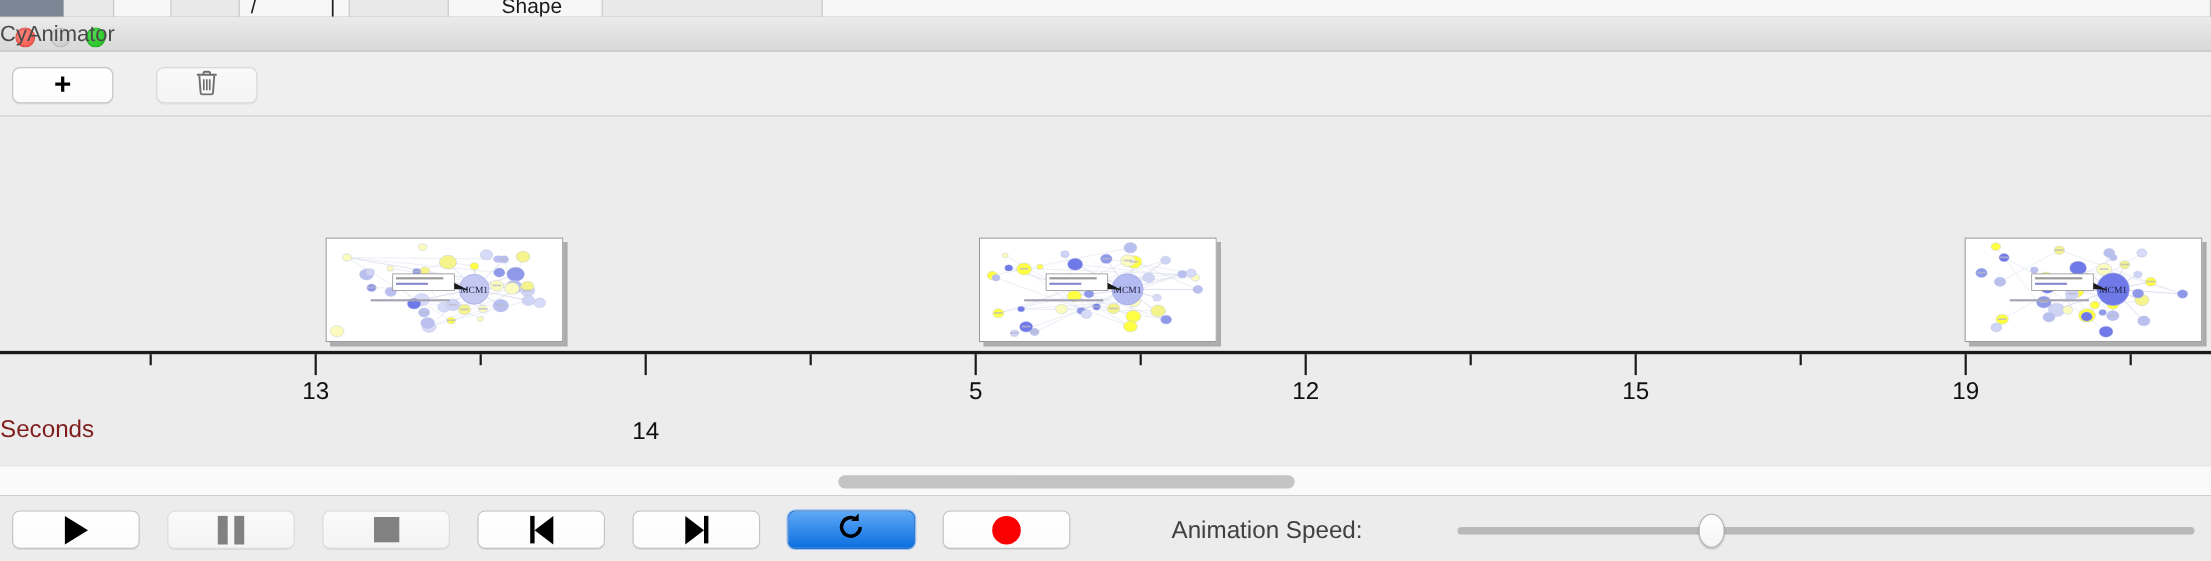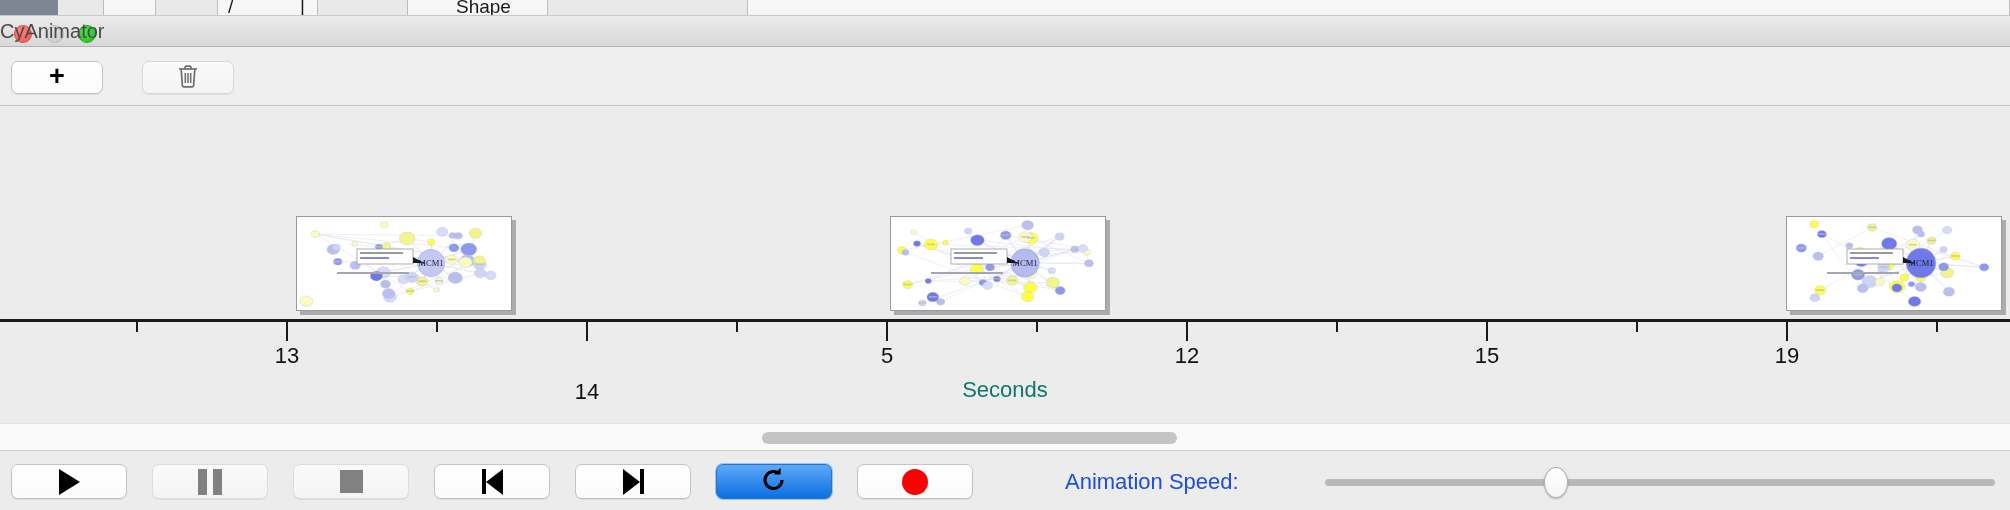--- a/index.html
+++ b/index.html
@@ -103,21 +103,21 @@
   #axis .tick.major { height: 19px; }
   #axis .tick.minor { height: 10px; }
   #axis .ticklabel {
     position: absolute; top: 24px;
     font-size: 22px; color: #101010;
     transform: translateX(-50%);
     white-space: nowrap;
   }
   #axis .axistitle {
     position: absolute; top: 58px; left: 0; width: 2010px;
-    text-align: center; font-size: 22px; color: #0f766e;
+    font-size: 22px; color: #7f1d1d;
   }
 
   
   #hscroll {
     position: absolute; left: 0; top: 407px; width: 2010px; height: 28px;
     background: #fafafa;
     border-top: 1px solid #e2e2e2;
     border-bottom: 1px solid #cfcfcf;
   }
   #hscroll .thumbbar {
@@ -160,21 +160,21 @@
   .g-stop { width: 23px; height: 23px; background: #818181; }
   .g-first, .g-last { display: flex; align-items: center; }
   .g-first .bar, .g-last .bar { width: 4px; height: 25px; background: #000; }
   .g-first .tri { width: 0; height: 0; border-right: 17px solid #000; border-top: 13px solid transparent; border-bottom: 13px solid transparent; }
   .g-last .tri { width: 0; height: 0; border-left: 17px solid #000; border-top: 13px solid transparent; border-bottom: 13px solid transparent; }
   .g-loop svg { width: 28px; height: 28px; }
   .g-rec { width: 26px; height: 26px; border-radius: 50%; background: #fb0000; }
 
   #speed-label {
     position: absolute; left: 1065px; top: 13px; height: 35px; line-height: 35px;
-    font-size: 22px; color: #1d4ed8; white-space: nowrap;
+    font-size: 22px; color: #404040; white-space: nowrap;
   }
   #speed-slider { position: absolute; left: 1325px; top: 13px; width: 670px; height: 35px; }
   #speed-slider .track {
     position: absolute; left: 0; top: 15px; width: 670px; height: 7px;
     background: #b9b9b9; border-radius: 4px;
   }
   #speed-slider .knob {
     position: absolute; top: 3px; width: 24px; height: 31px;
     margin-left: -12px;
     border-radius: 50%;

